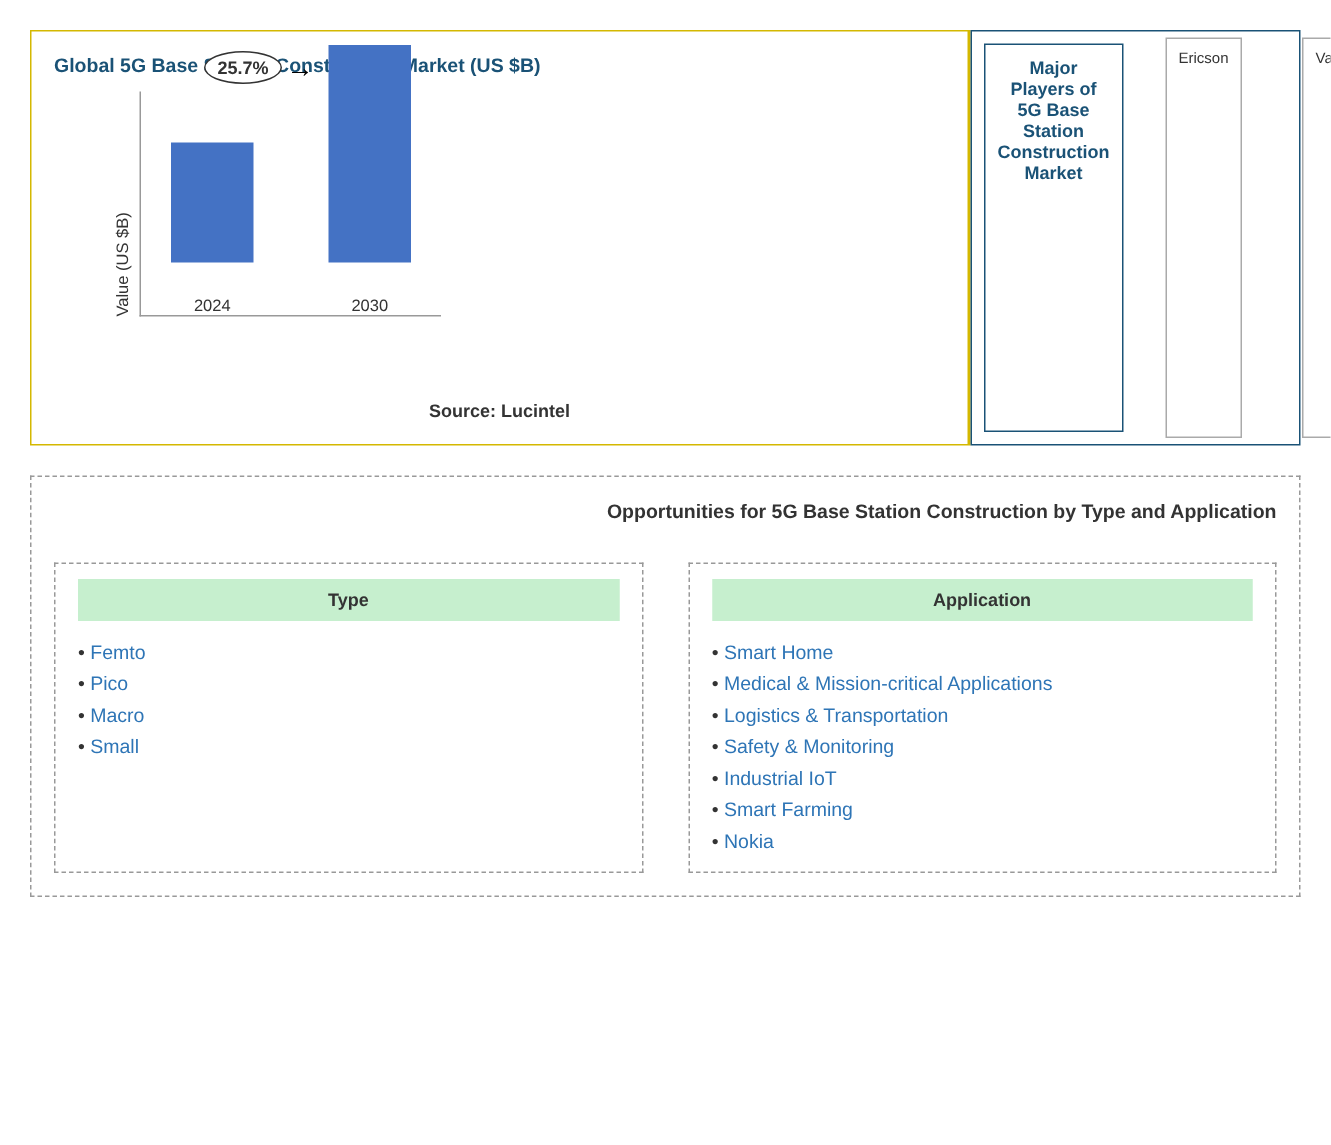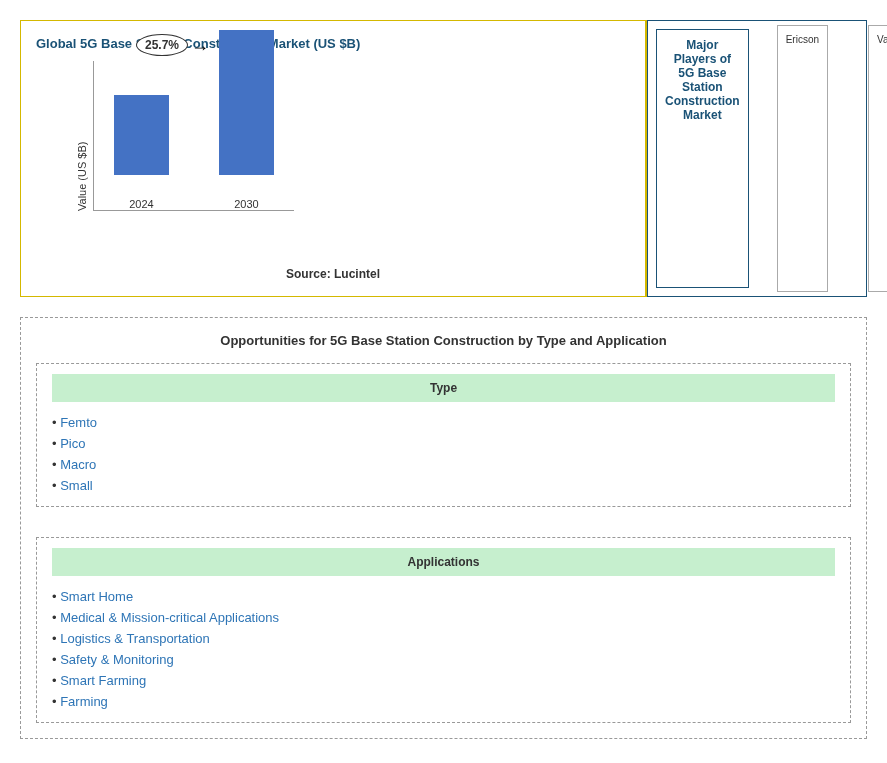--- a/index.html
+++ b/index.html
@@ -123,31 +123,30 @@
       color: #333;
     }
 
     .bottom-section {
       border: 1px dashed #999;
       padding: 15px;
       margin-top: 5px;
     }
 
     .bottom-title {
-      text-align: center;
-      font-size: 13px;
-      font-weight: bold;
-      color: #333;
-      margin-bottom: 15px;
+      text-align: right;
+      font-size: 13px;
+      font-weight: bold;
+      color: #333;
+      margin-bottom: 27px;
     }
 
     .columns-container {
       display: flex;
       gap: 30px;
-      flex-direction: column;
     }
 
     .column {
       flex: 1;
       border: 1px dashed #999;
       padding: 10px 15px;
     }
 
     .column-header {
       background: #c6efce;
@@ -219,22 +218,23 @@
 
     <div class="column">
       <div class="column-header">Type</div>
       <div class="column-item">Femto</div>
       <div class="column-item">Pico</div>
       <div class="column-item">Macro</div>
       <div class="column-item">Small</div>
     </div>
 
     <div class="column">
-      <div class="column-header">Applications</div>
+      <div class="column-header">Application</div>
       <div class="column-item">Smart Home</div>
       <div class="column-item">Medical &amp; Mission-critical Applications</div>
       <div class="column-item">Logistics &amp; Transportation</div>
       <div class="column-item">Safety &amp; Monitoring</div>
+      <div class="column-item">Industrial IoT</div>
       <div class="column-item">Smart Farming</div>
-      <div class="column-item">Farming</div>
+      <div class="column-item">Nokia</div>
     </div>
   </div>
 </div>
 
 </body></html>

